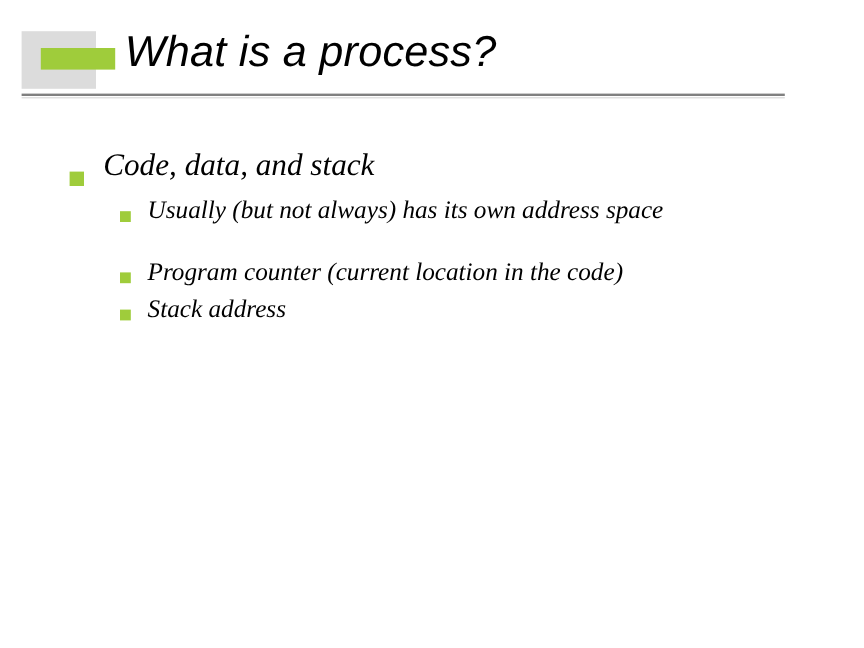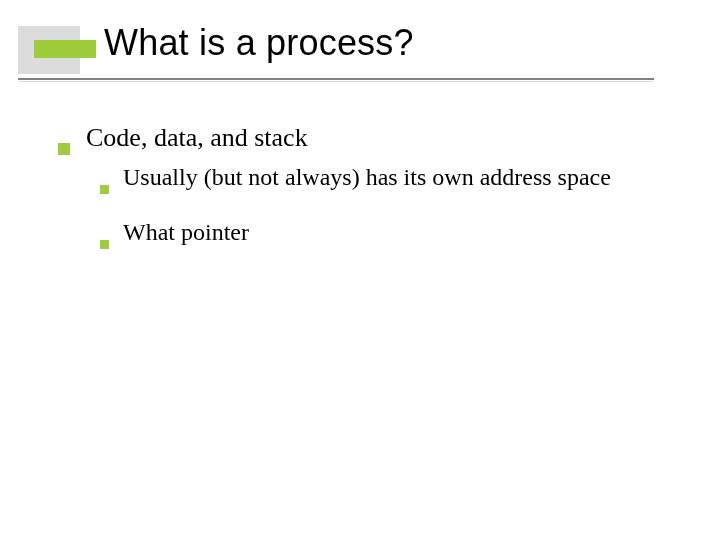--- a/index.html
+++ b/index.html
@@ -10,20 +10,21 @@
     background: #ffffff;
     font-family: "Times New Roman", Times, serif;
     color: #000;
     overflow: hidden;
   }
   .slide {
     position: relative;
     width: 720px;
     height: 540px;
     box-sizing: border-box;
+    font-style: italic;
   }
   .decor-grey {
     position: absolute;
     left: 18px;
     top: 26px;
     width: 62px;
     height: 48px;
     background: #dcdcdc;
   }
   .decor-green {
@@ -67,22 +68,22 @@
   .lvl1 {
     margin: 0 0 6px 0;
     display: flex;
     align-items: flex-end;
     font-size: 26px;
     line-height: 1.35;
   }
   .lvl2 {
     margin: 2px 0 2px 42px;
     display: flex;
-    align-items: flex-end;
-    font-size: 24px;
+    align-items: center;
+    font-size: 21px;
     line-height: 1.38;
   }
   .bullet-lg {
     flex: 0 0 auto;
     width: 12px;
     height: 12px;
     background: #9fcc3b;
     margin-top: 12px;
     margin-right: 16px;
   }
@@ -116,20 +117,24 @@
     </div>
     <div class="lvl2">
       <span class="bullet-sm"></span>
       <span>Usually (but not always) has its own address space</span>
     </div>
 
     <div class="gap"></div>
 
     <div class="lvl2">
       <span class="bullet-sm"></span>
-      <span>What pointer</span>
+      <span>Program counter (current location in the code)</span>
+    </div>
+    <div class="lvl2">
+      <span class="bullet-sm"></span>
+      <span>Stack address</span>
     </div>
 
     <div class="gap"></div>
 
 
   </div>
 </div>
 
 </body></html>

